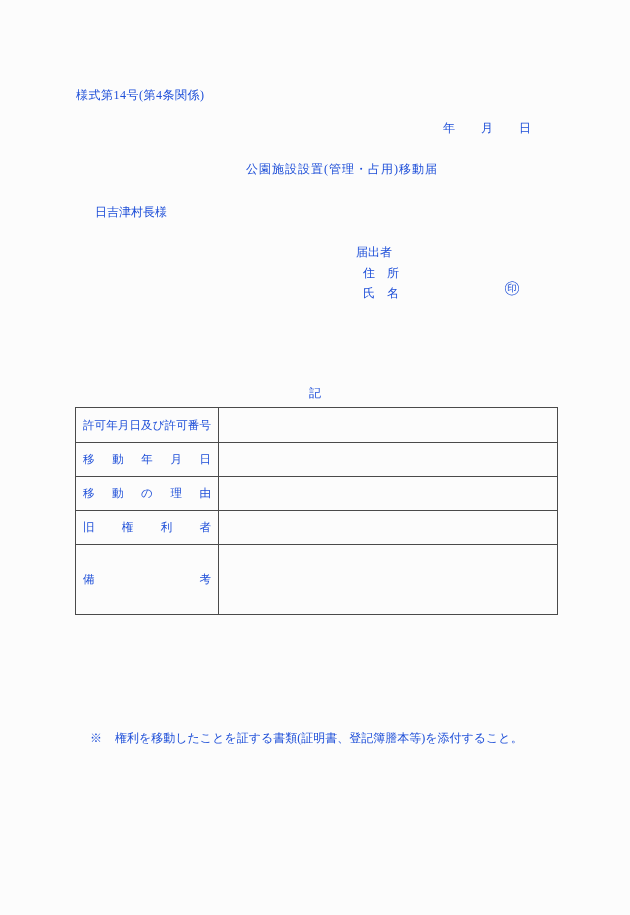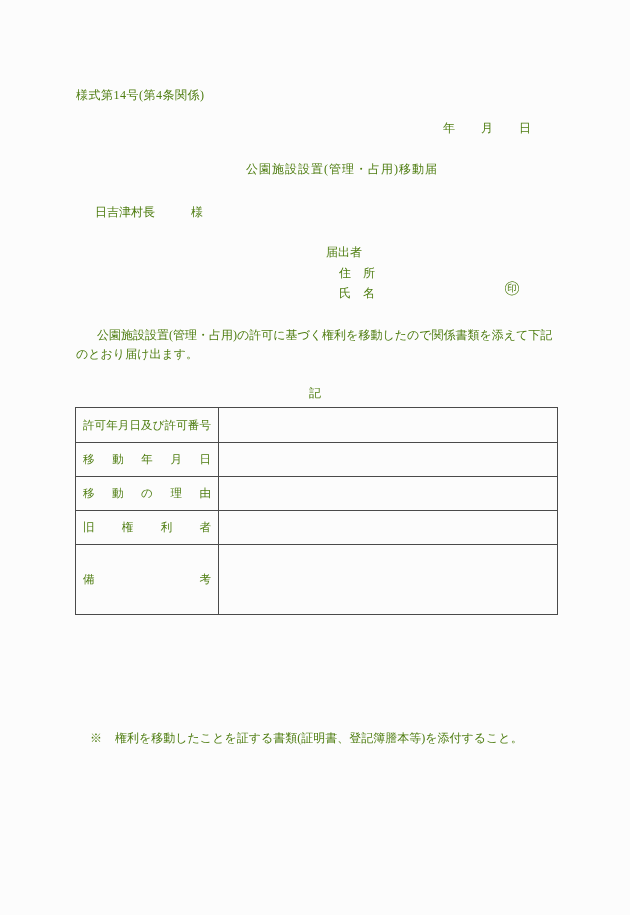--- a/index.html
+++ b/index.html
@@ -6,21 +6,21 @@
     margin: 0;
     padding: 0;
     background: #f7f7f7;
   }
   .page {
     position: relative;
     width: 630px;
     height: 915px;
     margin: 0 auto;
     background: #fcfcfc;
-    color: #4d7c0f;
+    color: #1d4ed8;
     font-family: "Liberation Serif", "DejaVu Serif", serif;
     font-size: 12px;
     overflow: hidden;
   }
   .form-number {
     position: absolute;
     left: 76px;
     top: 87px;
     letter-spacing: 0.5px;
   }
@@ -38,30 +38,29 @@
     width: 100%;
     text-align: center;
     letter-spacing: 1px;
     margin-left: 27px;
   }
   .recipient {
     position: absolute;
     left: 95px;
     top: 204px;
     display: flex;
-    gap: 36px;
   }
   .notifier {
     position: absolute;
-    left: 326px;
+    left: 356px;
     top: 242px;
     line-height: 20.5px;
   }
   .notifier .indent {
-    margin-left: 13px;
+    margin-left: 7px;
   }
   .seal {
     position: absolute;
     left: 504px;
     top: 279px;
     font-size: 16px;
     line-height: 18px;
   }
   .body-text {
     position: absolute;
@@ -135,24 +134,20 @@
   </div>
 
   <div class="notifier">
     <div>届出者</div>
     <div class="indent">住　所</div>
     <div class="indent">氏　名</div>
   </div>
 
   <div class="seal">㊞</div>
 
-  <div class="body-text">
-    <div class="first-line">公園施設設置(管理・占用)の許可に基づく権利を移動したので関係書類を添えて下記</div>
-    <div>のとおり届け出ます。</div>
-  </div>
 
   <div class="section-mark">記</div>
 
   <table class="form-table">
     <colgroup>
       <col style="width:143px">
       <col style="width:339px">
     </colgroup>
     <tbody>
       <tr style="height:35px">

